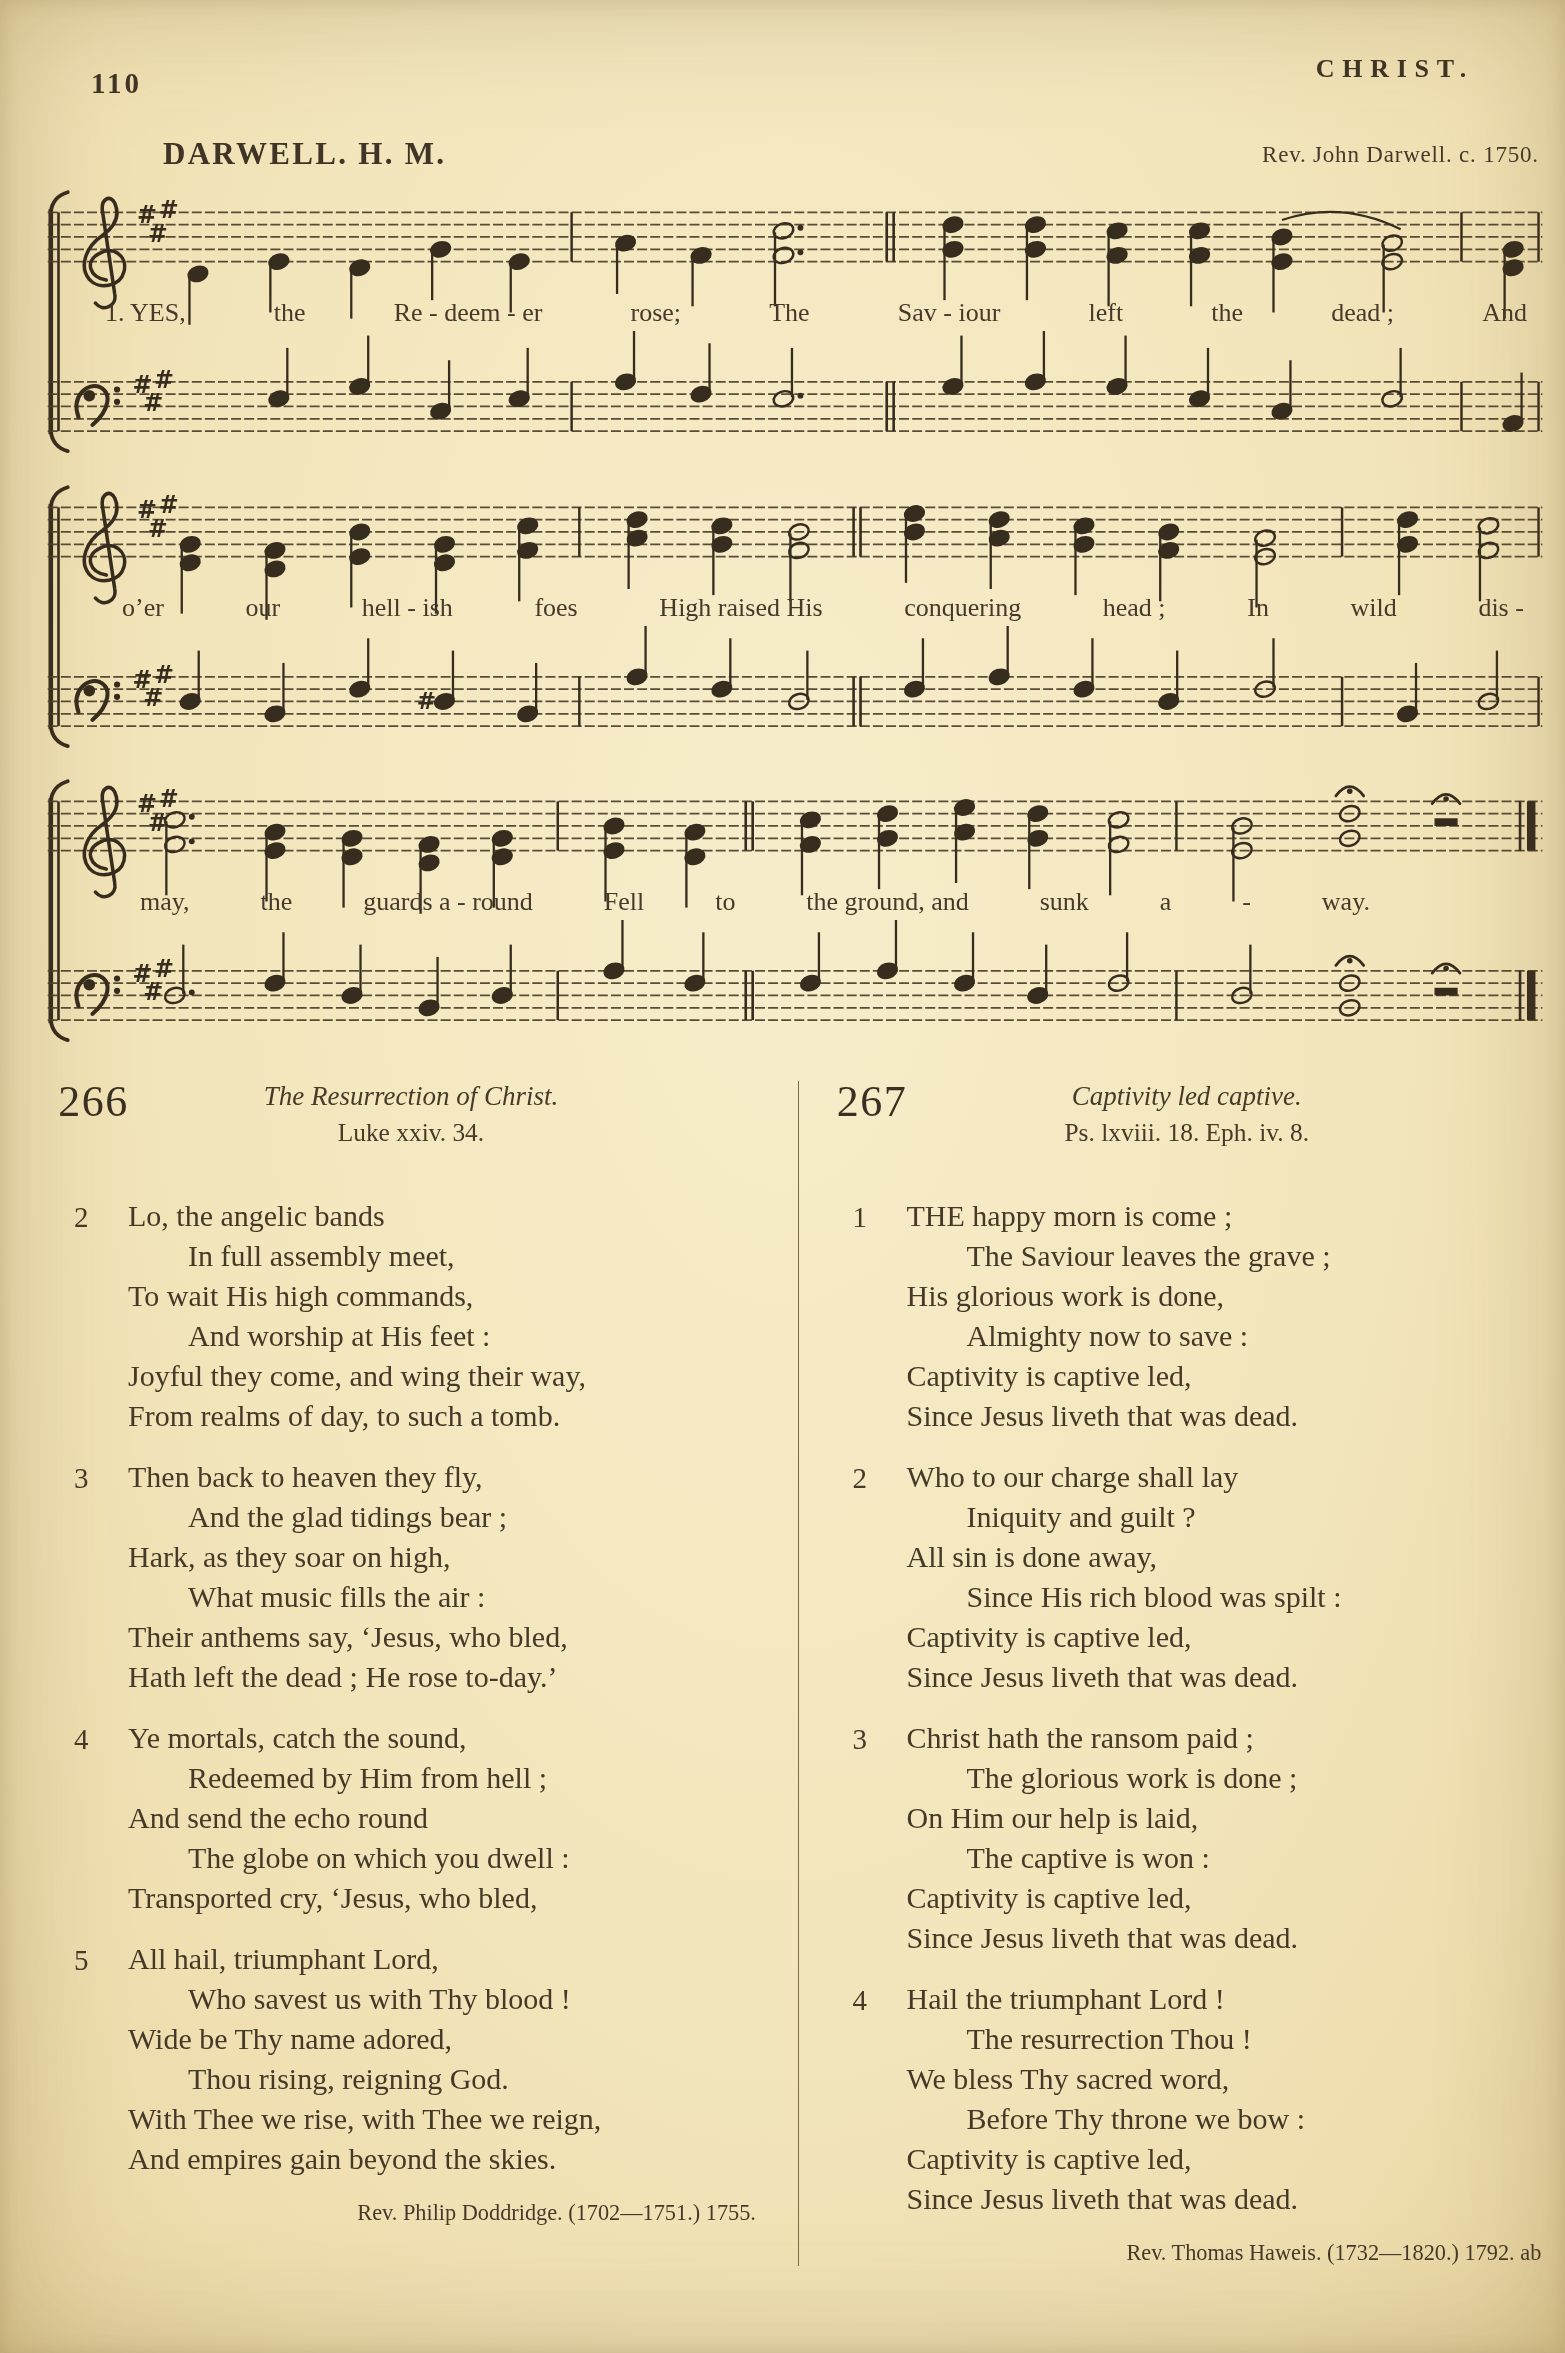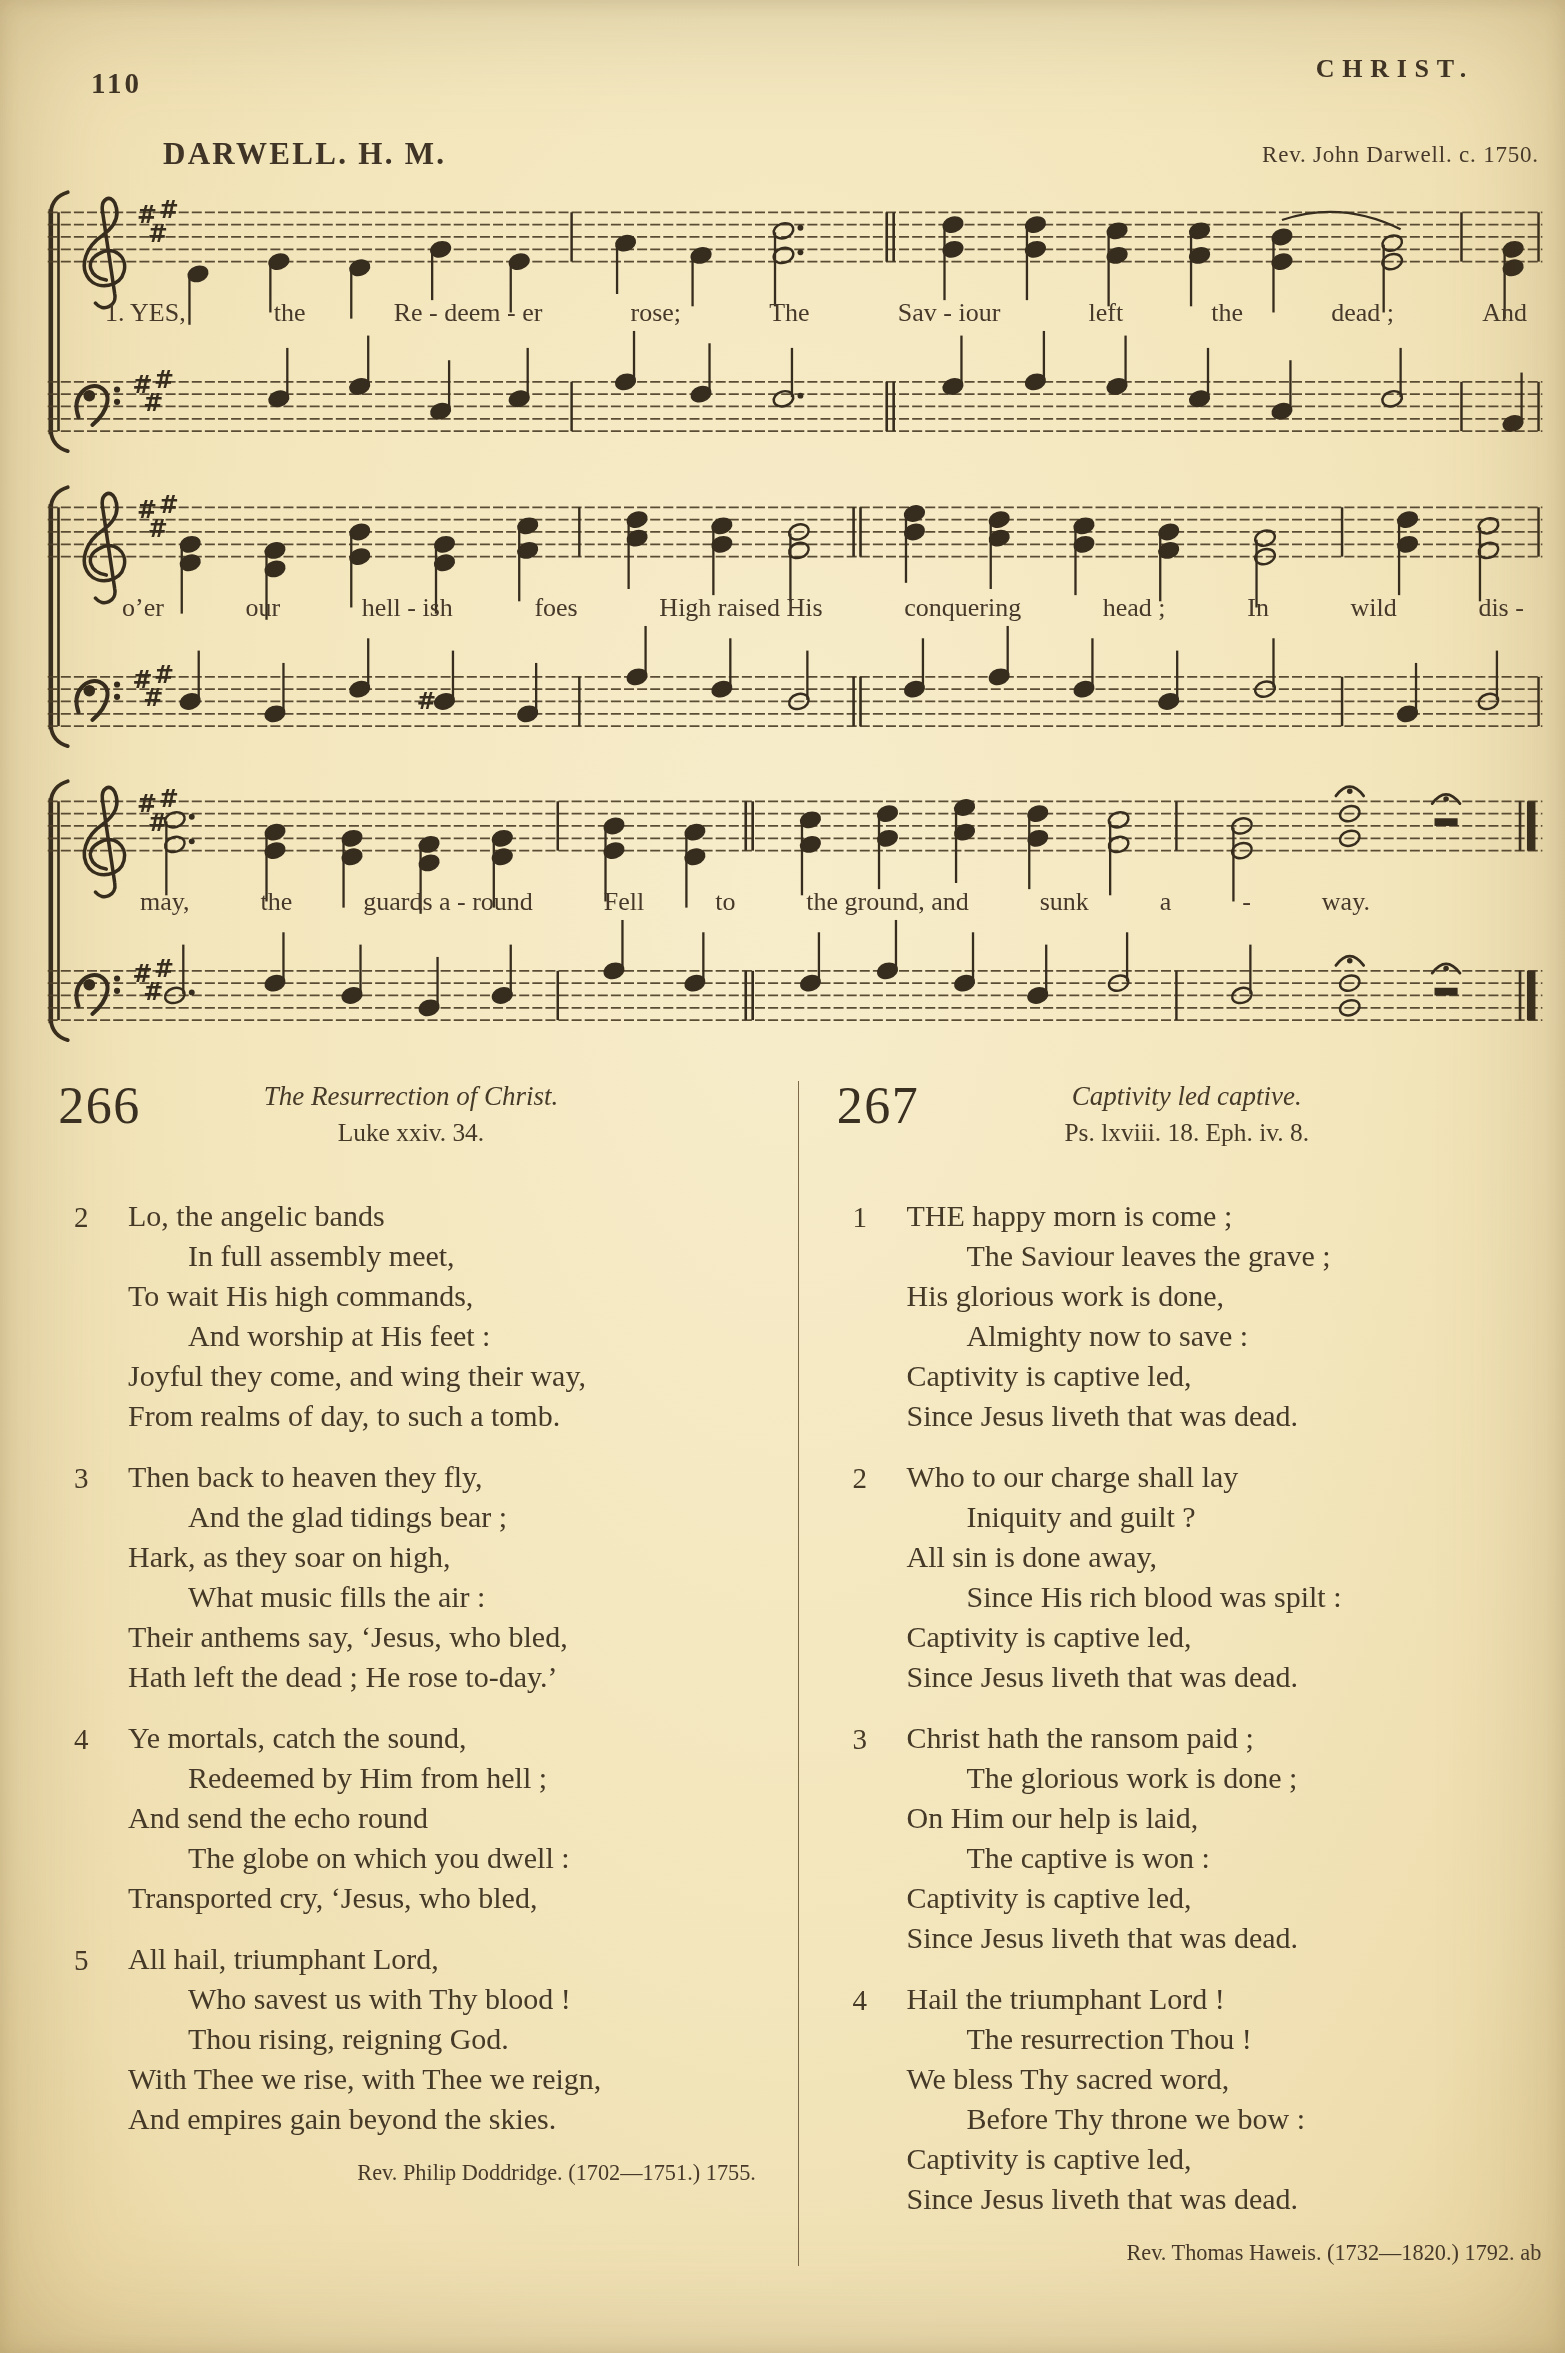--- a/index.html
+++ b/index.html
@@ -28,21 +28,21 @@
     position:absolute;top:109px;height:40px;display:flex;justify-content:space-between;
     align-items:baseline;font-size:26px;color:#46392a;white-space:nowrap;
   }
   .lyrics span{display:inline-block;}
   
   .hymns{position:absolute;top:1081px;left:46px;width:1503px;display:flex;align-items:stretch;}
   .hymncol{width:50%;box-sizing:border-box;position:relative;}
   .col-left{padding-right:21.6px;}
   .col-right{border-left:1.5px solid #7c6a49;padding-left:26px;}
   .hymnhead{position:relative;min-height:96px;}
-  .hymnnum{position:absolute;left:12.3px;top:-4.6px;font-size:52px;letter-spacing:1.5px;color:#3a3022;}
+  .hymnnum{position:absolute;left:12.3px;top:-4.6px;font-size:44px;letter-spacing:1.5px;color:#3a3022;}
   .hymntitle{text-align:center;font-style:italic;font-size:27px;padding-top:0px;color:#463a28;}
   .hymnref{text-align:center;font-size:25.4px;margin-top:6.2px;color:#463a28;}
   .verses{margin-top:18.5px;}
   .verse{position:relative;padding-left:82px;margin-bottom:21px;font-size:30px;line-height:40px;color:#453927;}
   .vnum{position:absolute;left:28px;top:1.5px;font-size:29px;}
   .vline.indent{margin-left:60px;}
   .attribution{text-align:right;font-size:22.3px;margin-top:3.1px;padding-right:7.7px;color:#46392a;}
   .col-left .attribution{padding-right:20px;}
 </style>
 </head>
@@ -753,20 +753,21 @@
             <div class="vline">Ye mortals, catch the sound,</div>
             <div class="vline indent">Redeemed by Him from hell ;</div>
             <div class="vline">And send the echo round</div>
             <div class="vline indent">The globe on which you dwell :</div>
             <div class="vline">Transported cry, ‘Jesus, who bled,</div>
           </div>
           <div class="verse">
             <span class="vnum">5</span>
             <div class="vline">All hail, triumphant Lord,</div>
             <div class="vline indent">Who savest us with Thy blood !</div>
+            <div class="vline">Wide be Thy name adored,</div>
             <div class="vline indent">Thou rising, reigning God.</div>
             <div class="vline">With Thee we rise, with Thee we reign,</div>
             <div class="vline">And empires gain beyond the skies.</div>
           </div>
         </div>
       <div class="attribution">Rev. Philip Doddridge.  (1702—1751.)  1755.</div>
     </div>
     <div class="hymncol col-right">
       <div class="hymnhead">
         <div class="hymnnum">267</div>

